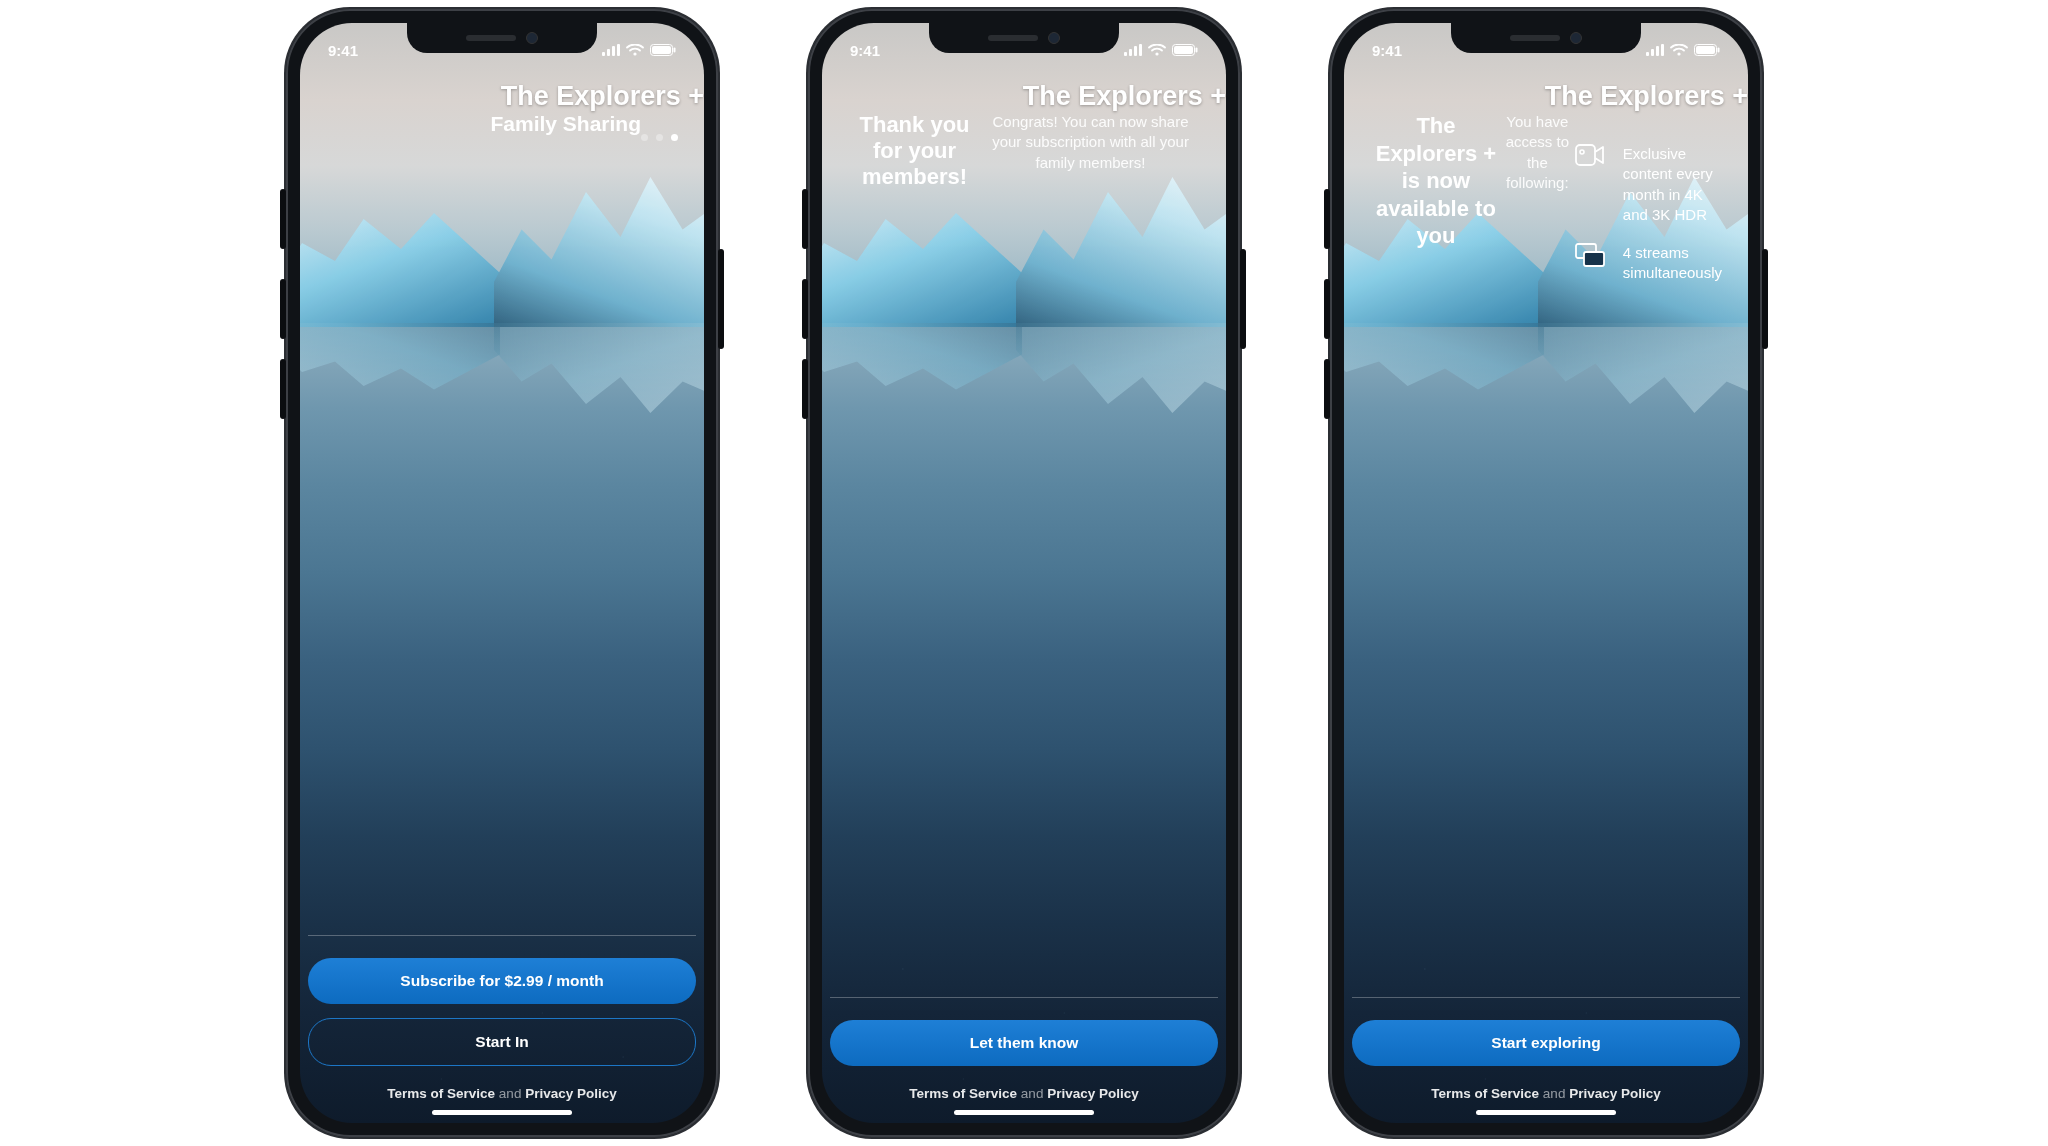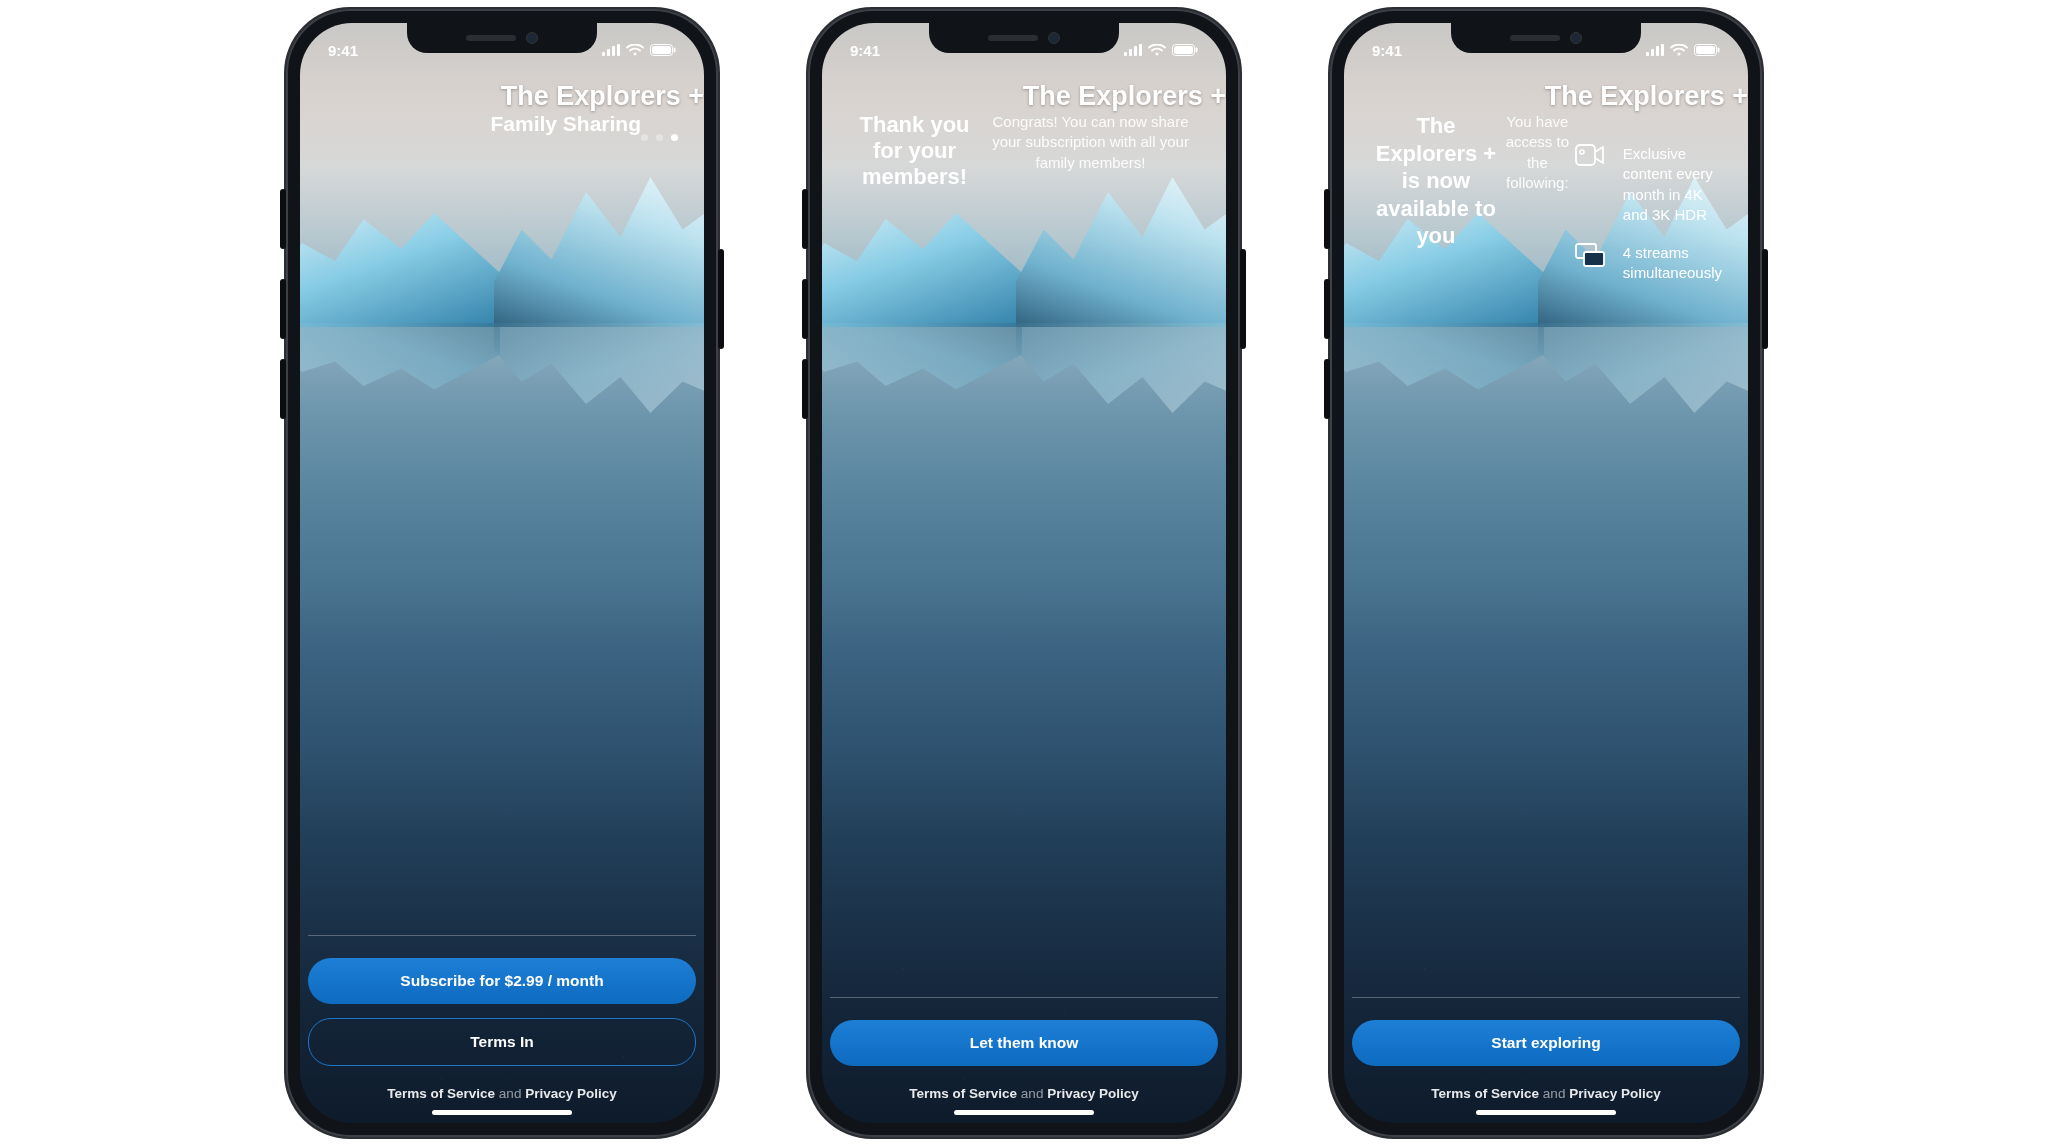--- a/index.html
+++ b/index.html
@@ -164,21 +164,21 @@
       <div class="h2">Family Sharing</div>
       <div class="dots">
               <span class="dot"></span>
               <span class="dot"></span>
               <span class="dot on"></span>
             </div>
           </div>
         <div class="lower">
           <div class="hr"></div>
           <div class="btn primary">Subscribe for $2.99 / month</div>
-            <div class="btn outline">Terms In</div>
+            <div class="btn outline">Start In</div>
           <div class="legal">
             <b>Terms of Service</b>
             <span class="muted">and</span>
             <b>Privacy Policy</b>
           </div>
         </div>
       </div>
       <div class="homebar"></div>
     </div>
   </div>

